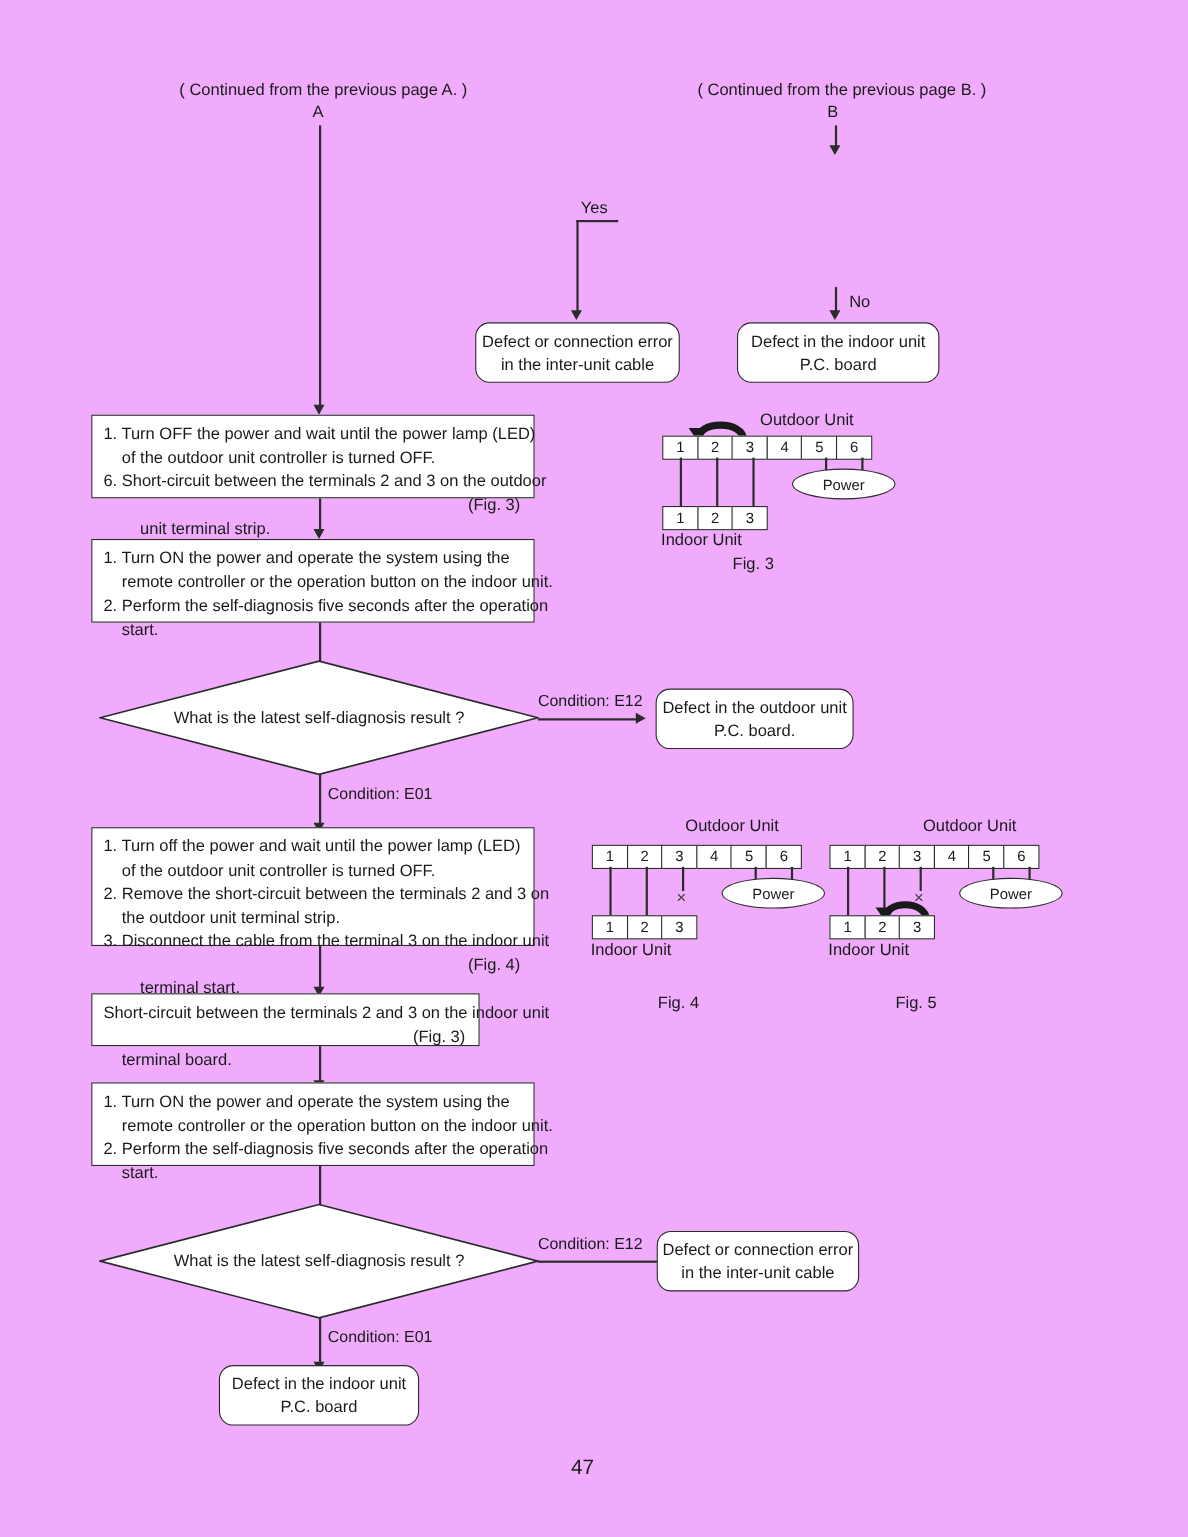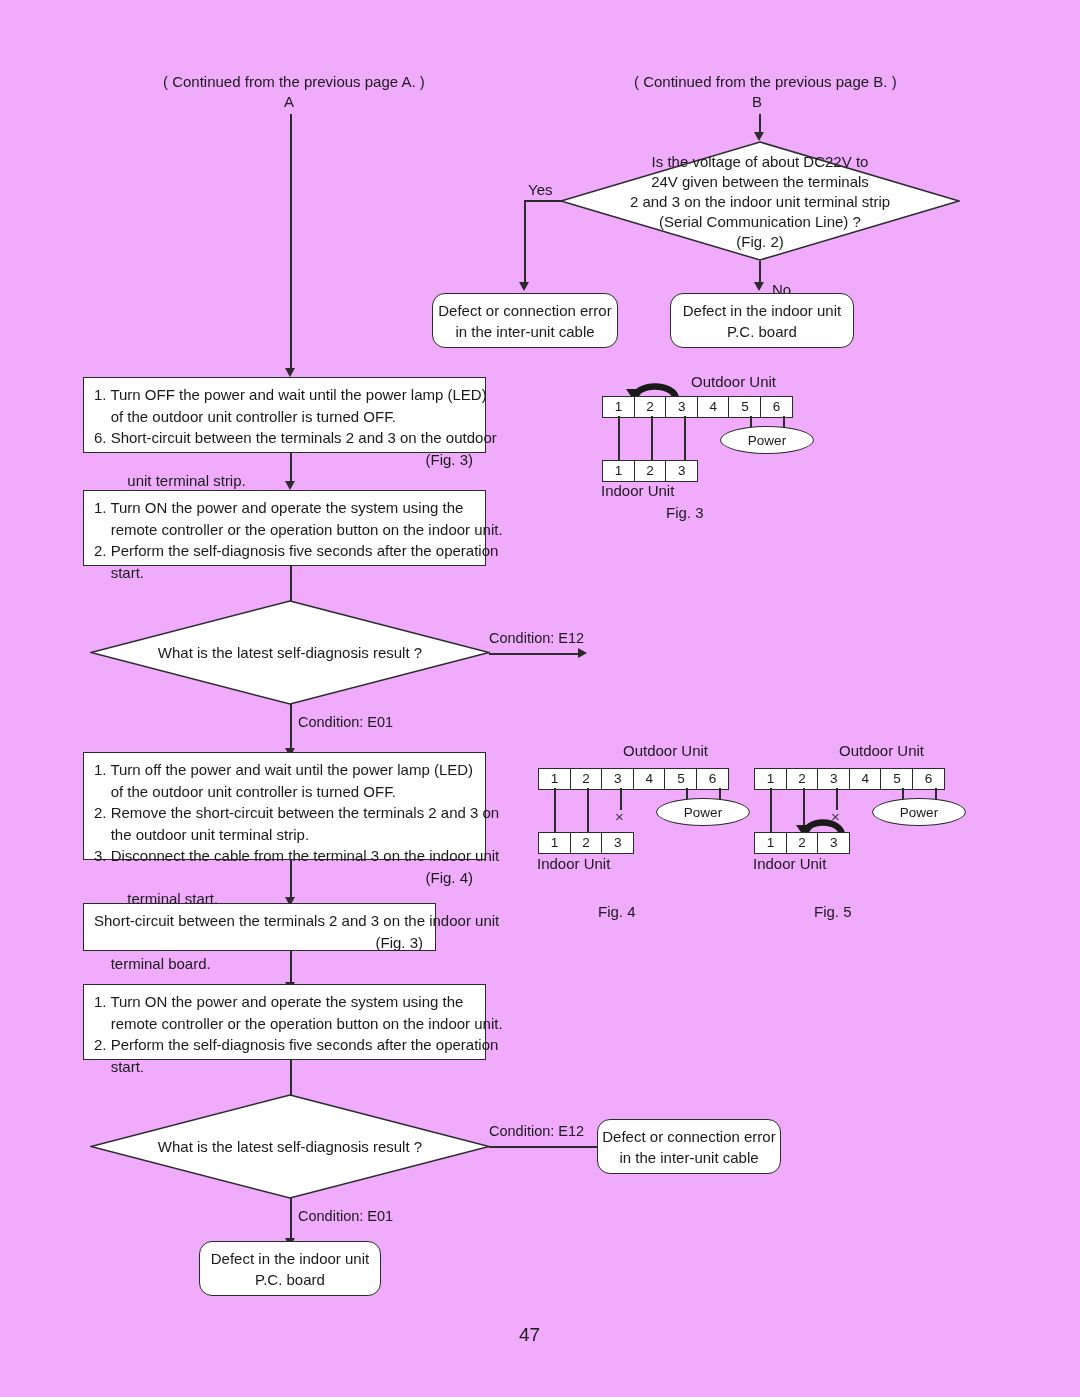--- a/index.html
+++ b/index.html
@@ -131,37 +131,27 @@
 
 <div class="abs txt" style="left:634px; top:72px;">( Continued from the previous page B. )</div>
 <div class="abs txt" style="left:752px; top:92px;">B</div>
 
 <div class="abs vline" style="left:290px; top:114px; height:258px;"></div>
 <div class="abs arrow-down" style="left:285px; top:368px;"></div>
 
 <div class="abs vline" style="left:759px; top:114px; height:22px;"></div>
 <div class="abs arrow-down" style="left:754px; top:132px;"></div>
 
-<div class="abs diamond-wrap" style="left:560px; top:141px; width:400px; height:120px;">
-  <svg width="400" height="120" viewBox="0 0 400 120">
-    <polygon points="200,1 399,60 200,119 1,60" fill="#ffffff" stroke="#2b2b2b" stroke-width="1.5"></polygon>
-  </svg>
-  <div class="diamond-text" style="top:11px; left:0;">Is the voltage of about DC22V to</div>
-  <div class="diamond-text" style="top:31px; left:0;">24V given between the terminals</div>
-  <div class="diamond-text" style="top:51px; left:0;">2 and 3 on the indoor unit terminal strip</div>
-  <div class="diamond-text" style="top:71px; left:0;">(Serial Communication Line) ?</div>
-  <div class="diamond-text" style="top:91px; left:0;">(Fig. 2)</div>
-</div>
 
 <div class="abs txt" style="left:528px; top:180px;">Yes</div>
 <div class="abs hline" style="left:524px; top:200px; width:38px;"></div>
 <div class="abs vline" style="left:524px; top:200px; height:84px;"></div>
 <div class="abs arrow-down" style="left:519px; top:282px;"></div>
 
-<div class="abs txt" style="left:772px; top:280px;">No</div>
+<div class="abs txt" style="left:772px; top:265px;">No</div>
 <div class="abs vline" style="left:759px; top:261px; height:23px;"></div>
 <div class="abs arrow-down" style="left:754px; top:282px;"></div>
 
 <div class="abs roundbox" style="left:432px; top:293px; width:186px; height:55px;">
   <div class="line">Defect or connection error</div>
   <div class="line">in the inter-unit cable</div>
 </div>
 
 <div class="abs roundbox" style="left:670px; top:293px; width:184px; height:55px;">
   <div class="line">Defect in the indoor unit</div>
@@ -195,20 +185,24 @@
   <svg width="400" height="105" viewBox="0 0 400 105">
     <polygon points="200,1 399,52.5 200,104 1,52.5" fill="#ffffff" stroke="#2b2b2b" stroke-width="1.5"></polygon>
   </svg>
   <div class="diamond-text" style="top:43px; left:0;">What is the latest self-diagnosis result ?</div>
 </div>
 
 <div class="abs hline" style="left:489px; top:653px; width:92px;"></div>
 <div class="abs arrow-right" style="left:578px; top:648px;"></div>
 <div class="abs txt label-small" style="left:489px; top:629px;">Condition: E12</div>
 
+<div class="abs roundbox" style="left:596px; top:626px; width:180px; height:55px;">
+  <div class="line">Defect in the outdoor unit</div>
+  <div class="line">P.C. board.</div>
+</div>
 
 <div class="abs vline" style="left:290px; top:704px; height:48px;"></div>
 <div class="abs arrow-down" style="left:285px; top:748px;"></div>
 <div class="abs txt label-small" style="left:298px; top:713px;">Condition: E01</div>
 
 <div class="abs procbox" style="left:83px; top:752px; width:403px; height:108px;">
   <div class="line">1. Turn off the power and wait until the power lamp (LED)</div>
   <div class="line">    of the outdoor unit controller is turned OFF.</div>
   <div class="line">2. Remove the short-circuit between the terminals 2 and 3 on</div>
   <div class="line">    the outdoor unit terminal strip.</div>

